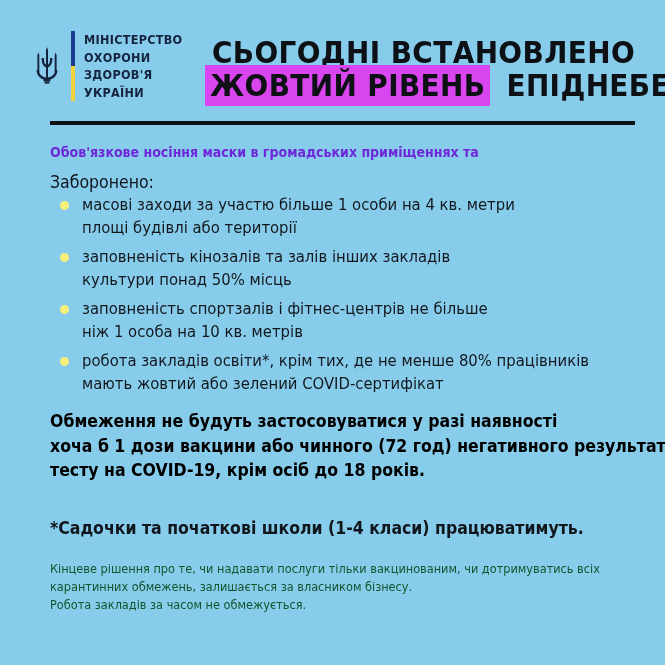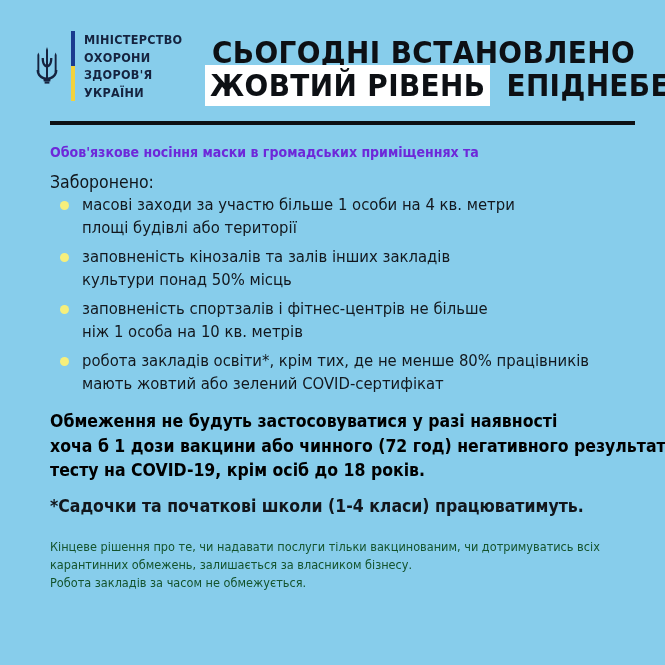--- a/index.html
+++ b/index.html
@@ -78,21 +78,21 @@
     font-family: "DejaVu Sans Condensed", "Liberation Sans Narrow", "Liberation Sans", sans-serif;
     font-weight: 700;
     font-size: 31px;
     line-height: 33px;
     letter-spacing: 0.4px;
     color: #0d1014;
     white-space: nowrap;
     text-transform: uppercase;
   }
   .hl-mark {
-    background: #ffffff;
+    background: #d946ef;
     padding: 2px 5px 3px 5px;
     margin-right: 16px;
   }
 
   .rule {
     position: absolute;
     left: 50px;
     top: 121px;
     width: 585px;
     height: 4px;
@@ -155,21 +155,21 @@
   .exempt div {
     font-family: "DejaVu Sans Condensed", "Liberation Sans Narrow", "Liberation Sans", sans-serif;
     font-weight: 700;
     font-size: 17.5px;
     line-height: 24.5px;
     color: #000000;
     white-space: nowrap;
   }
 
   .footnote-bold {
-    margin-top: 12px;
+    margin-top: 34px;
     font-family: "DejaVu Sans Condensed", "Liberation Sans Narrow", "Liberation Sans", sans-serif;
     font-weight: 700;
     font-size: 17.5px;
     line-height: 23px;
     color: #11161c;
     white-space: nowrap;
   }
 
   .disclaimer {
     margin-top: 20px;

